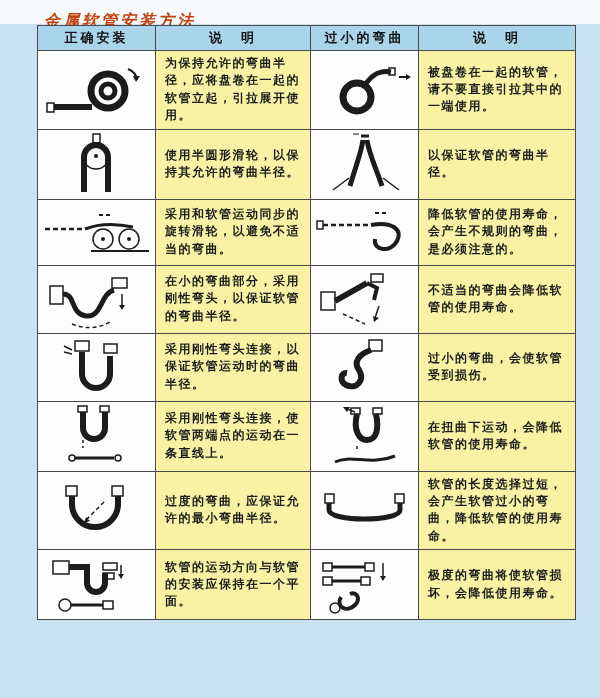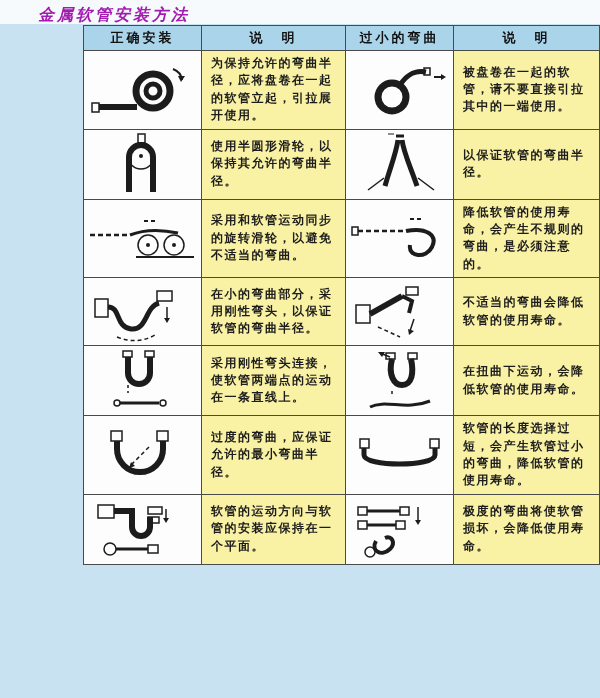--- a/index.html
+++ b/index.html
@@ -8,28 +8,27 @@
     background:#c9e2f1;
     position:relative;
     font-family:"DejaVu Sans", sans-serif;
     color:#1a1a1a;
     overflow:hidden;
   }
   .top-strip { position:absolute; left:0; top:0; width:600px; height:24px; background:#f6fafc; }
   .title {
     position:absolute; left:34px; top:1px;
     font-size:16px; font-weight:bold; font-style:italic;
-    letter-spacing:3px; color:#a21caf; margin:4px;
+    letter-spacing:3px; color:#c2410c; margin:10px;
   }
   table.main-table {
     position:absolute; left:37px; top:25px;
     border-collapse:collapse; table-layout:fixed;
     background:#fff;
     border:1px solid #2e2e2e;
-    margin-left:46px;
   }
   .main-table th, .main-table td { border:1px solid #4a4a4a; overflow:hidden; }
   .main-table th {
     background:#a9d4ea; height:22px;
     font-size:13px; font-weight:bold; letter-spacing:3px;
     text-align:center; color:#111;
   }
   td.img { background:#fdfdfd; text-align:center; vertical-align:middle; padding:2px; }
   td.desc {
     background:#f9f1a4;
@@ -172,20 +171,42 @@
           <rect class="st" x="56" y="6" width="12" height="8" stroke-width="1.5" fill="#fff"></rect>
           <path class="st" d="M28,46 L50,56" stroke-width="1.5" stroke-dasharray="4 3"></path>
           <path class="st" d="M64,38 L60,50" stroke-width="1.5"></path>
           <path d="M59,54 l-1,-6 6,2 z" fill="#1c1c1c"></path>
         </svg>
           </div>
         </td>
       <td class="desc">不适当的弯曲会降低软管的使用寿命。</td>
     </tr>
 
+    <tr class="r5">
+      <td class="img">
+          <div class="fig">
+        <svg width="110" height="62" viewBox="0 0 110 62">
+          <path class="st" d="M40,16 V38 A14,14 0 0 0 68,38 V20" stroke-width="6"></path>
+          <rect class="st" x="33" y="5" width="14" height="10" stroke-width="1.5" fill="#fff"></rect>
+          <rect class="st" x="62" y="8" width="13" height="9" stroke-width="1.5" fill="#fff"></rect>
+          <path class="st" d="M22,10 l8,4 M22,16 l8,2" stroke-width="1.5"></path>
+        </svg>
+          </div>
+        </td>
+      <td class="desc">采用刚性弯头连接，以保证软管运动时的弯曲半径。</td>
+      <td class="img">
+          <div class="fig">
+        <svg width="100" height="62" viewBox="0 0 100 62">
+          <rect class="st" x="54" y="4" width="13" height="11" stroke-width="1.5" fill="#fff"></rect>
+          <path class="st" d="M56,14 C44,18 38,26 44,34 C50,44 42,54 31,49 C24,45 26,36 32,37" stroke-width="6"></path>
+        </svg>
+          </div>
+        </td>
+      <td class="desc">过小的弯曲，会使软管受到损伤。</td>
+    </tr>
 
     <tr class="r6">
       <td class="img">
           <div class="fig">
         <svg width="110" height="64" viewBox="0 0 110 64">
           <rect class="st" x="36" y="2" width="9" height="6" stroke-width="1.5"></rect>
           <rect class="st" x="58" y="2" width="9" height="6" stroke-width="1.5"></rect>
           <path class="st" d="M41,8 V24 A11,11 0 0 0 63,24 V8" stroke-width="6"></path>
           <path class="st" d="M41,36 v8" stroke-width="1.5" stroke-dasharray="3 3"></path>
           <circle class="st" cx="30" cy="54" r="3" stroke-width="1.5"></circle>

